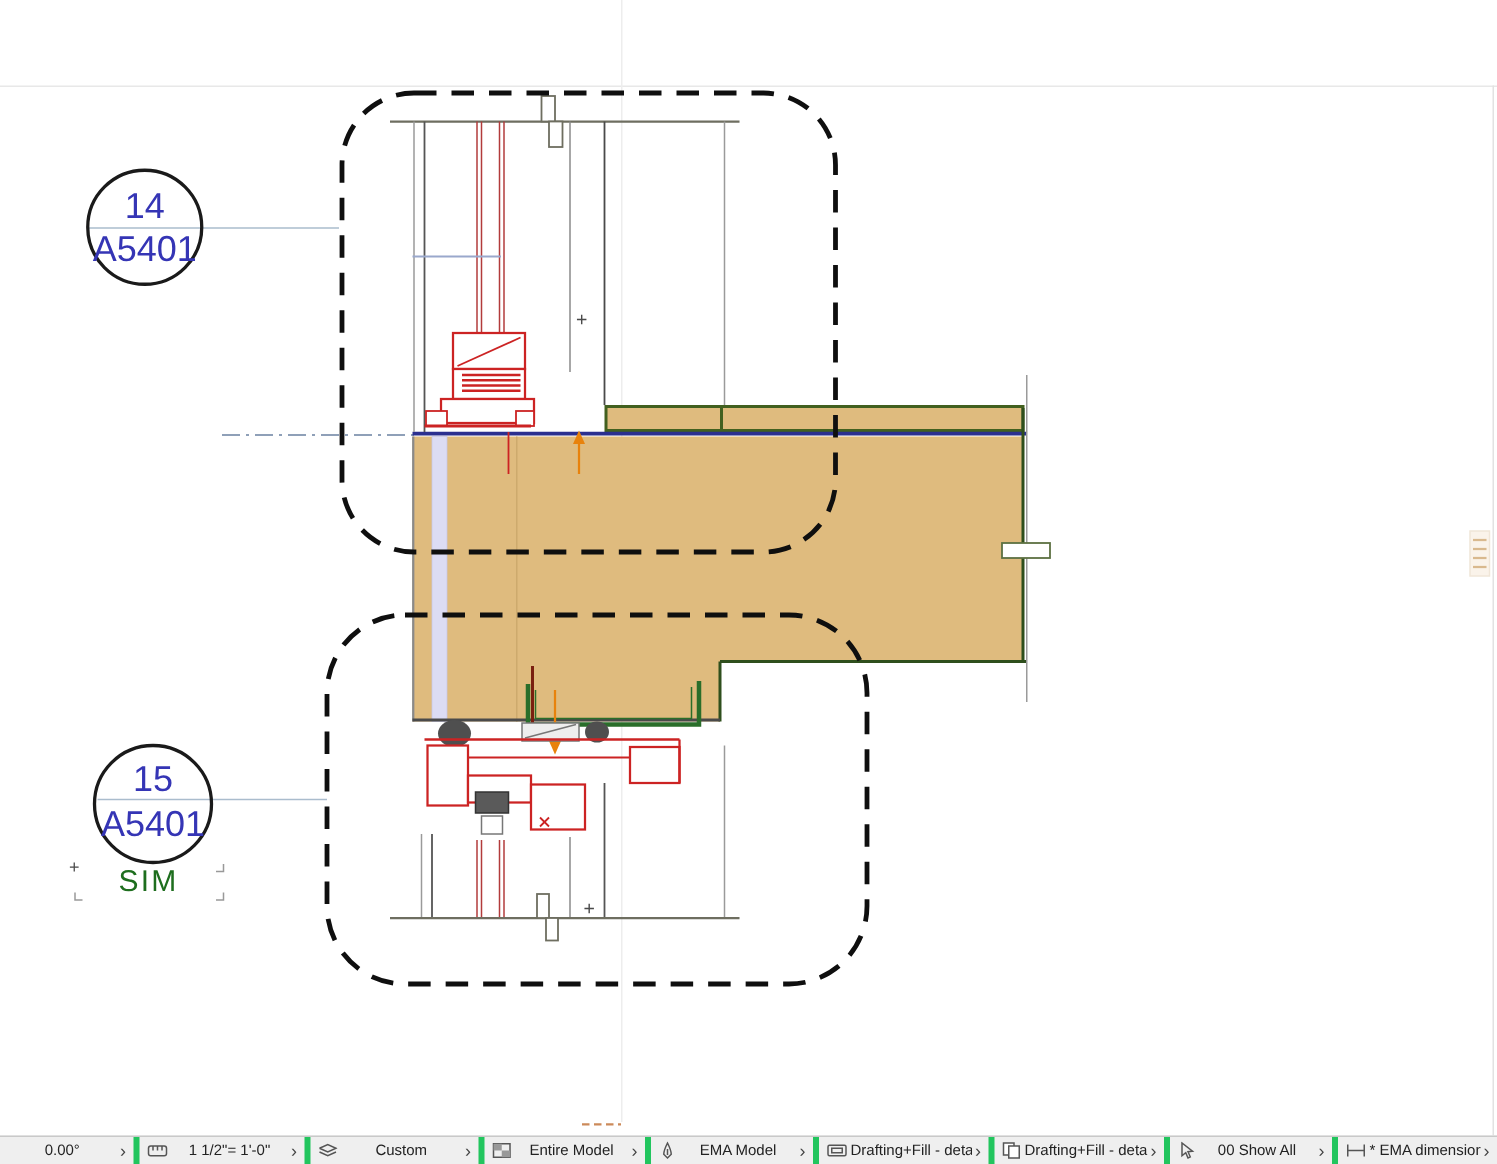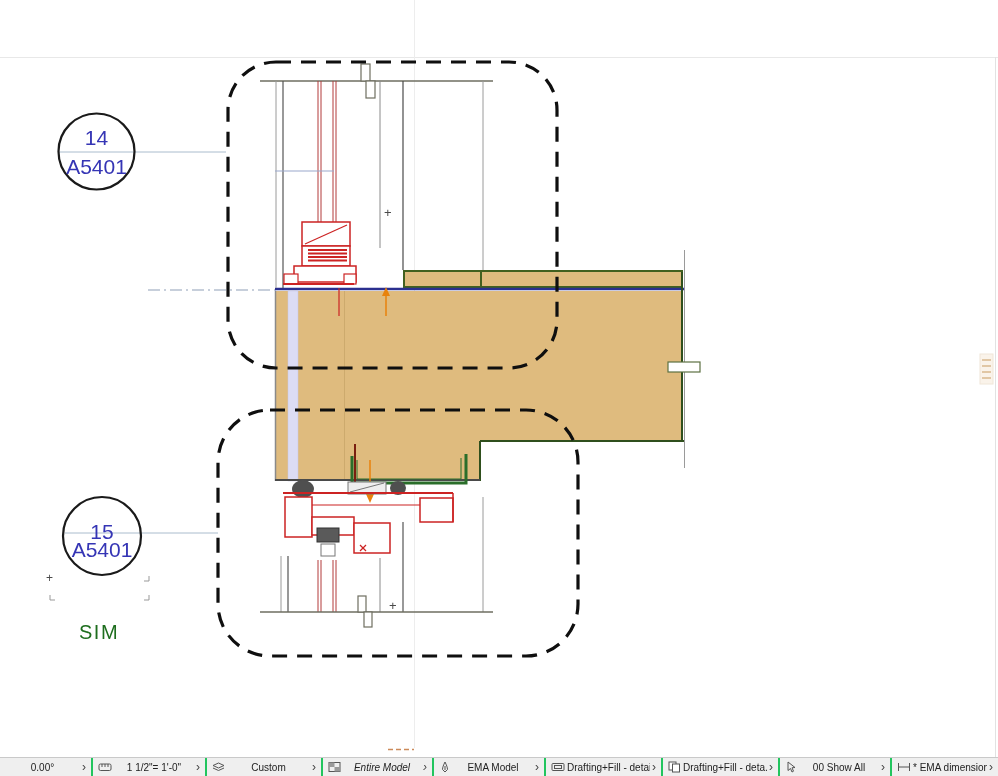--- a/index.html
+++ b/index.html
@@ -1,27 +1,27 @@
 <!DOCTYPE html>
 <html><head>
 <meta charset="utf-8">
 <style>
   html,body{margin:0;padding:0;background:#fff;}
   .screen{position:relative;width:998px;height:776px;background:#ffffff;overflow:hidden;
           font-family:"Liberation Sans",sans-serif;}
   .abs{position:absolute;}
   
-  .callout-num{position:absolute;text-align:center;color:#3535b5;font-size:21px;line-height:24px;}
-  .sim{position:absolute;color:#1e6e1e;font-size:20px;letter-spacing:1.5px;margin-top:44px;}
+  .callout-num{position:absolute;text-align:center;color:#3535b5;font-size:24px;line-height:24px;}
+  .sim{position:absolute;color:#1e6e1e;font-size:20px;letter-spacing:1.5px;}
   .plus{position:absolute;color:#4a4a4a;font-size:13px;line-height:13px;}
   
   .statusbar{position:absolute;left:0;bottom:0;width:998px;height:19px;background:#efefef;
              border-top:1px solid #c9c9c9;display:flex;align-items:stretch;box-sizing:border-box;}
   .sb-seg{display:flex;align-items:center;justify-content:space-between;box-sizing:border-box;
-          border-right:2px solid #22c55e;padding:0 5px;background:transparent;border-top:none;
+          border-right:4px solid #22c55e;padding:0 5px;background:transparent;border-top:none;
           border-bottom:none;border-left:none;font-family:"Liberation Sans",sans-serif;
           font-size:10px;color:#222;cursor:default;}
   .sb-seg:last-child{border-right:none;}
   .sb-label{flex:1;text-align:center;white-space:nowrap;overflow:hidden;}
   .sb-chevron{color:#444;font-size:12px;line-height:10px;margin-left:2px;}
   .sb-icon{flex:none;margin-right:2px;display:block;}
 </style>
 </head>
 <body>
 
@@ -149,21 +149,21 @@
       <line x1="982" y1="360" x2="991" y2="360" stroke="#d9b98e" stroke-width="1.5"></line>
       <line x1="982" y1="366" x2="991" y2="366" stroke="#d9b98e" stroke-width="1.5"></line>
       <line x1="982" y1="372" x2="991" y2="372" stroke="#d9b98e" stroke-width="1.5"></line>
       <line x1="982" y1="378" x2="991" y2="378" stroke="#d9b98e" stroke-width="1.5"></line>
     </g>
   </svg>
 
   <div class="callout-num" style="left:58px;top:126px;width:77px;">14</div>
   <div class="callout-num" style="left:58px;top:155px;width:77px;">A5401</div>
 
-  <div class="callout-num" style="left:63px;top:508px;width:78px;margin-top:12px;">15</div>
+  <div class="callout-num" style="left:63px;top:508px;width:78px;">15</div>
   <div class="callout-num" style="left:63px;top:538px;width:78px;">A5401</div>
   <div class="sim" style="left:79px;top:577px;">SIM</div>
 
   <div class="plus" style="left:384px;top:206px;">+</div>
   <div class="plus" style="left:389px;top:599px;">+</div>
   <div class="plus" style="left:46px;top:572px;font-size:12px;">+</div>
 
   <div class="statusbar">
 
     <button class="sb-seg" style="width:93px;">
@@ -184,21 +184,21 @@
 
     <button class="sb-seg" style="width:116px;">
       <svg class="sb-icon" width="13" height="12" viewBox="0 0 13 12">
         <polyline points="1,4.5 6.5,2 12,4.5 6.5,7 1,4.5" fill="none" stroke="#555" stroke-width="1"></polyline>
         <polyline points="1,7 6.5,9.5 12,7" fill="none" stroke="#555" stroke-width="1"></polyline>
       </svg>
       <span class="sb-label">Custom</span>
       <span class="sb-chevron">›</span>
     </button>
 
-    <button class="sb-seg" style="width:111px;font-style:italic;">
+    <button class="sb-seg" style="width:111px;">
       <svg class="sb-icon" width="13" height="12" viewBox="0 0 13 12">
         <rect x="1" y="1.5" width="11" height="9" fill="none" stroke="#555" stroke-width="1"></rect>
         <rect x="1" y="1.5" width="5.5" height="4.5" fill="#999"></rect>
         <rect x="6.5" y="6" width="5.5" height="4.5" fill="#999"></rect>
       </svg>
       <span class="sb-label">Entire Model</span>
       <span class="sb-chevron">›</span>
     </button>
 
     <button class="sb-seg" style="width:112px;">

